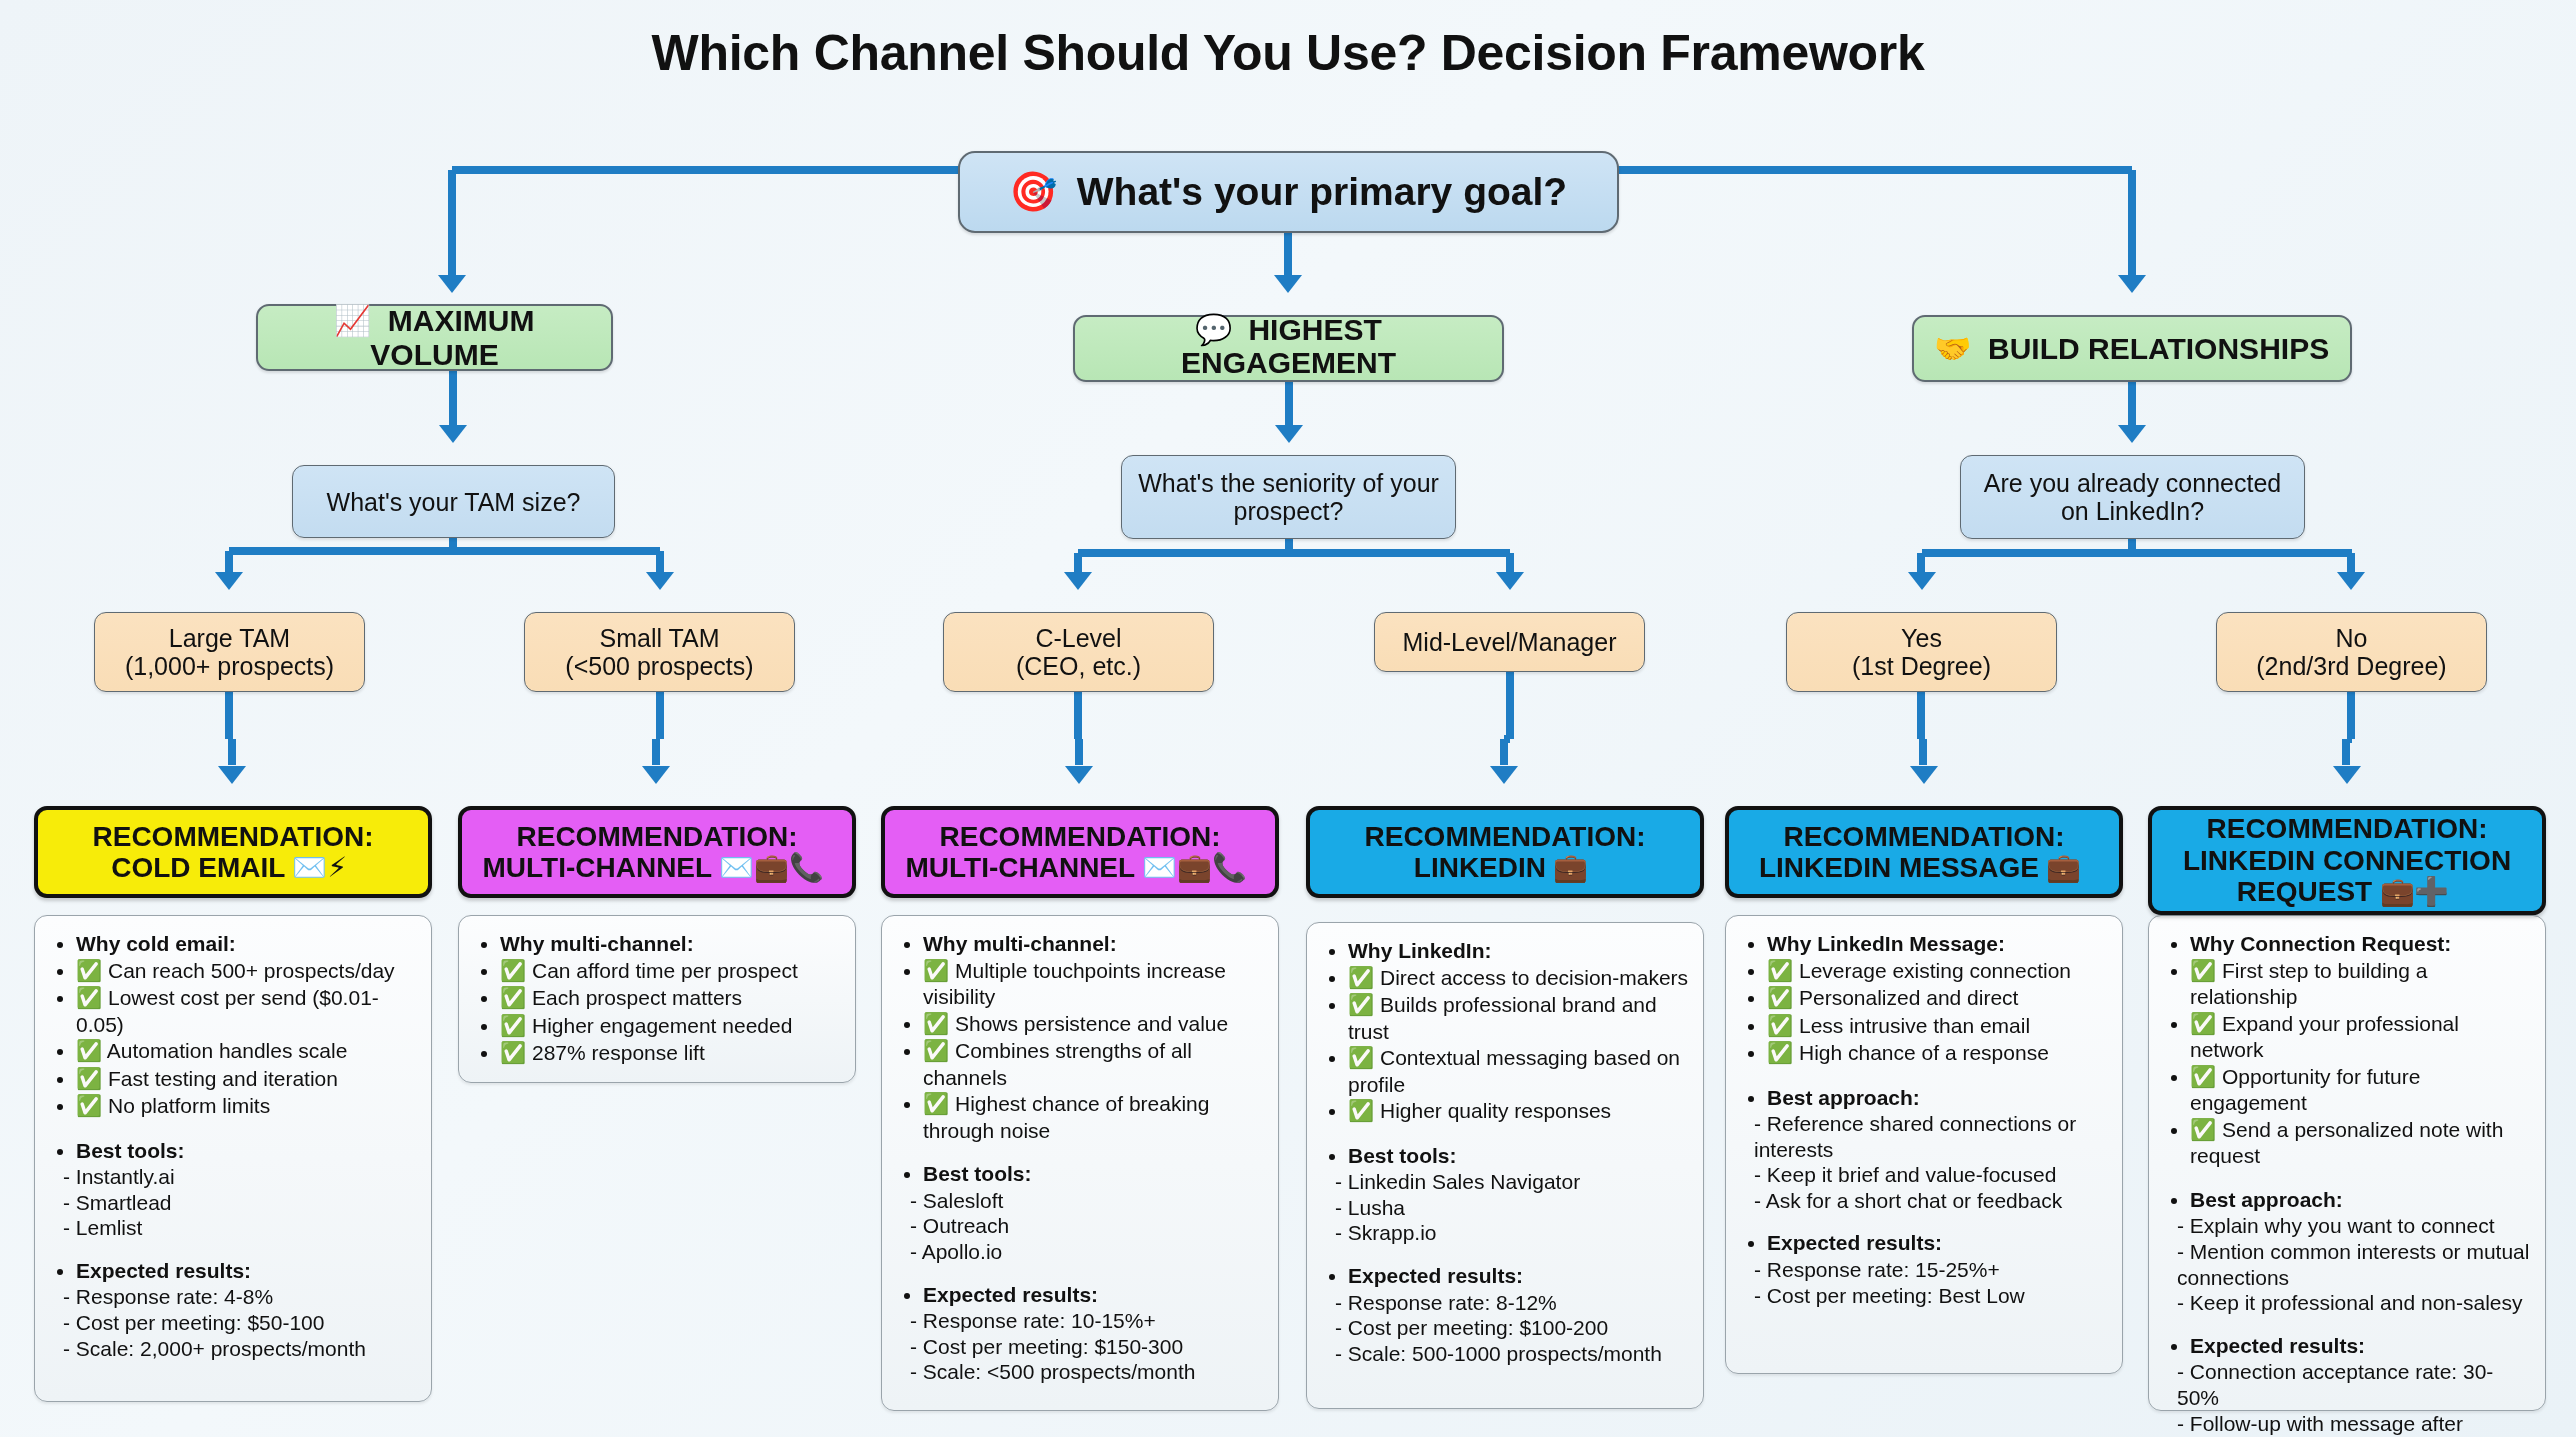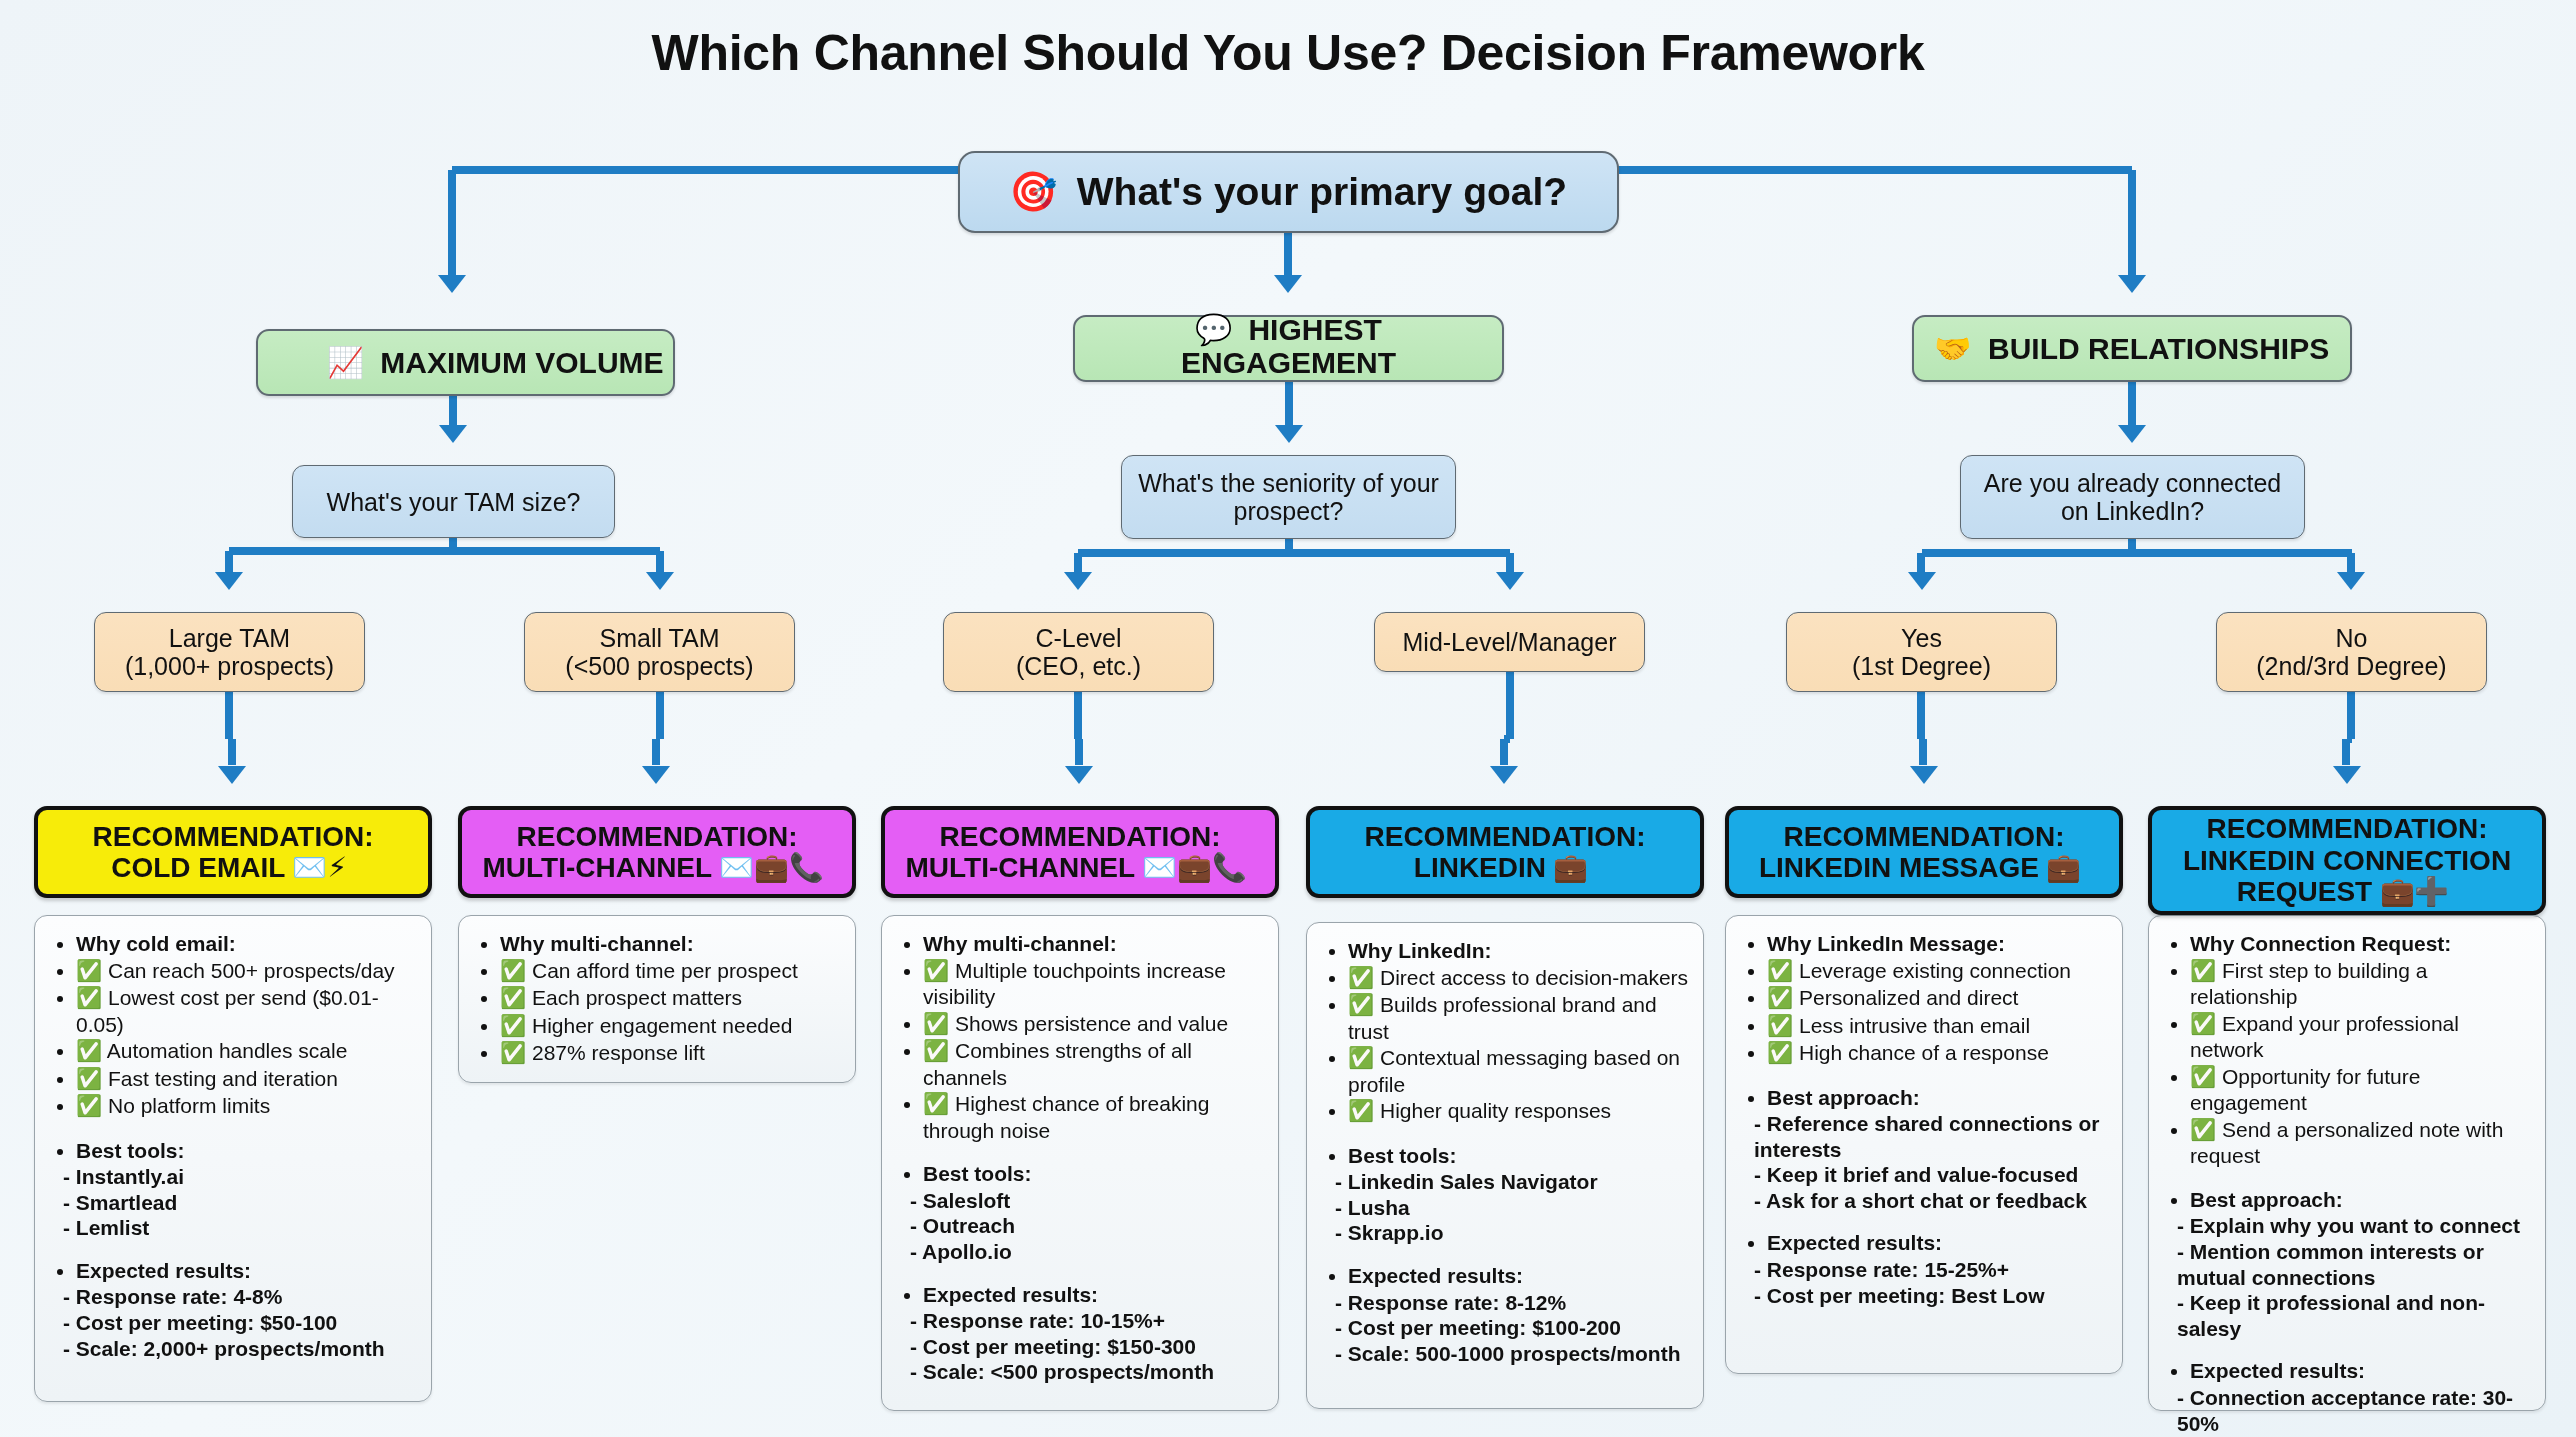--- a/index.html
+++ b/index.html
@@ -93,21 +93,21 @@
     font-size: 21px;
     color: #111;
     line-height: 1.22;
     z-index: 4;
     box-shadow: 0 1.9px 2.8px rgba(0,0,0,.08);
   }
   .detail-box ul { margin: 0; padding: 0 0 0 28px; list-style: disc; }
   .detail-box li { margin: 0 0 0.9px 0; }
   .detail-box li.bold { font-weight: bold; }
   .detail-box .sub { padding-left: 15px; }
-  .detail-box .sub div { margin: 0; font-weight: bold; }
+  .detail-box .sub div { margin: 0; }
   .detail-box .spacer { height: 17px; }
   .chk { color: #23b14d; font-weight: bold; }
 
   
   .vline, .hline {
     position: absolute;
     background: #1f7dc4;
     z-index: 1;
   }
   .arrow {
@@ -185,21 +185,21 @@
       <div class="arrow" style="left: 2333px; top: 766px;"></div>
     </div>
 
   <div class="node root-node" style="left:958px; top:129px; width:661px; height:82px;">
     <div class="node-inner">
       <span class="emoji" style="margin-right: 7.5px;">🎯</span>
       <span>What's your primary goal?</span>
     </div>
   </div>
 
-  <div class="node cat-node" style="left:256px; top:307px; width:419px; height:67px;text-align:right;">
+  <div class="node cat-node" style="left:256px; top:282px; width:357px; height:67px;">
     <div class="node-inner">
       <span class="emoji" style="margin-right: 7.5px;">📈</span>
       <span>MAXIMUM VOLUME</span>
     </div>
   </div>
   <div class="node cat-node" style="left:1073px; top:293px; width:431px; height:67px;align-items:flex-end;">
     <div class="node-inner">
       <span class="emoji" style="margin-right: 7.5px;">💬</span>
       <span>HIGHEST ENGAGEMENT</span>
     </div>

